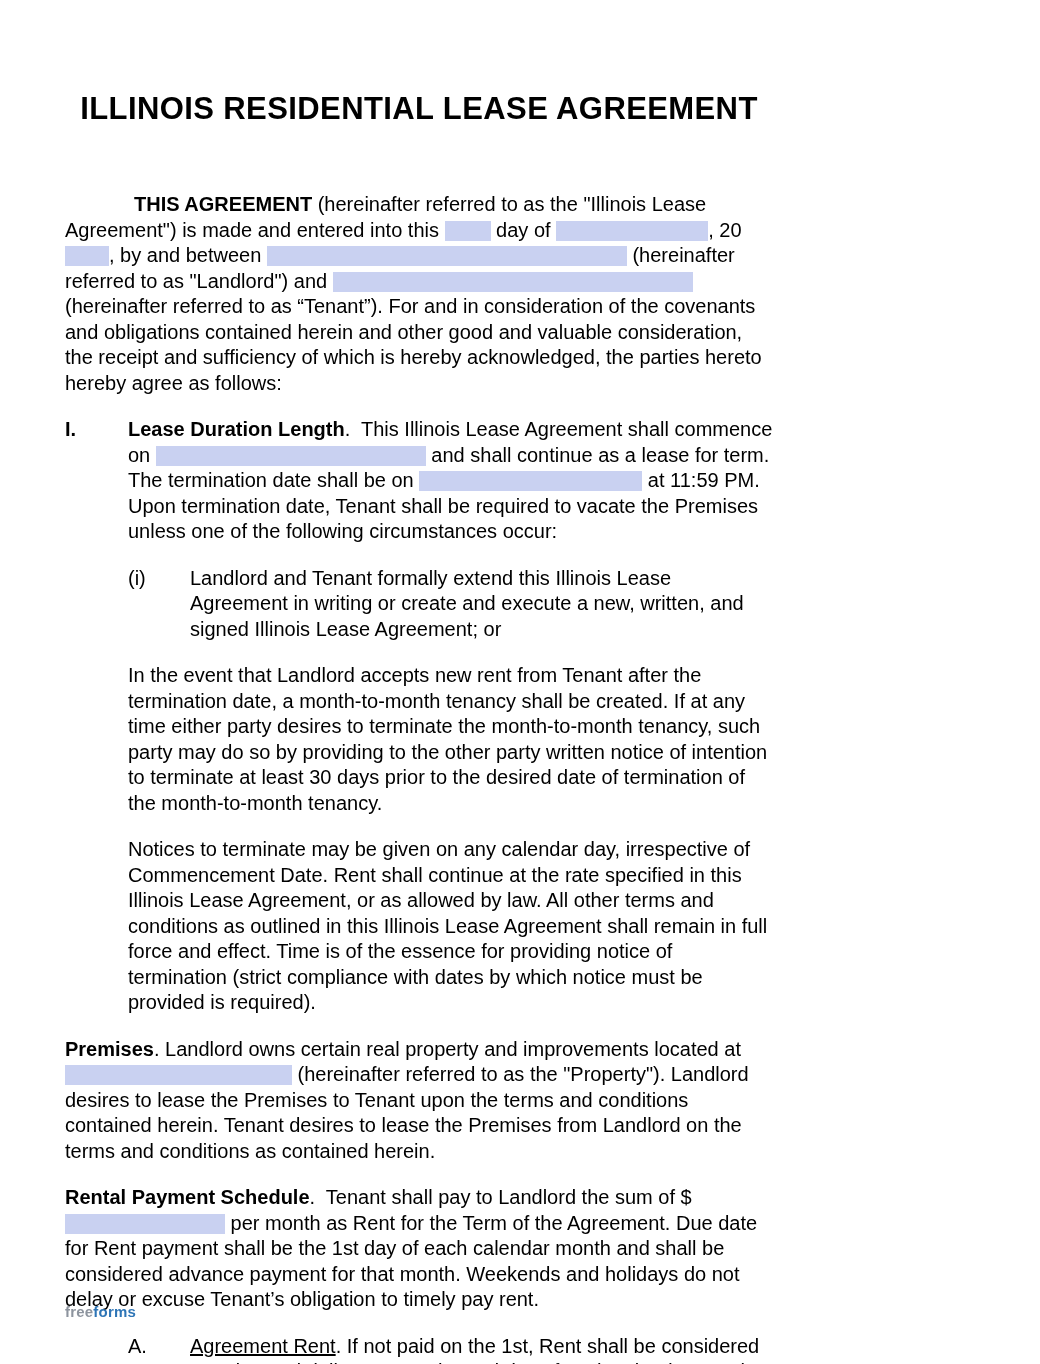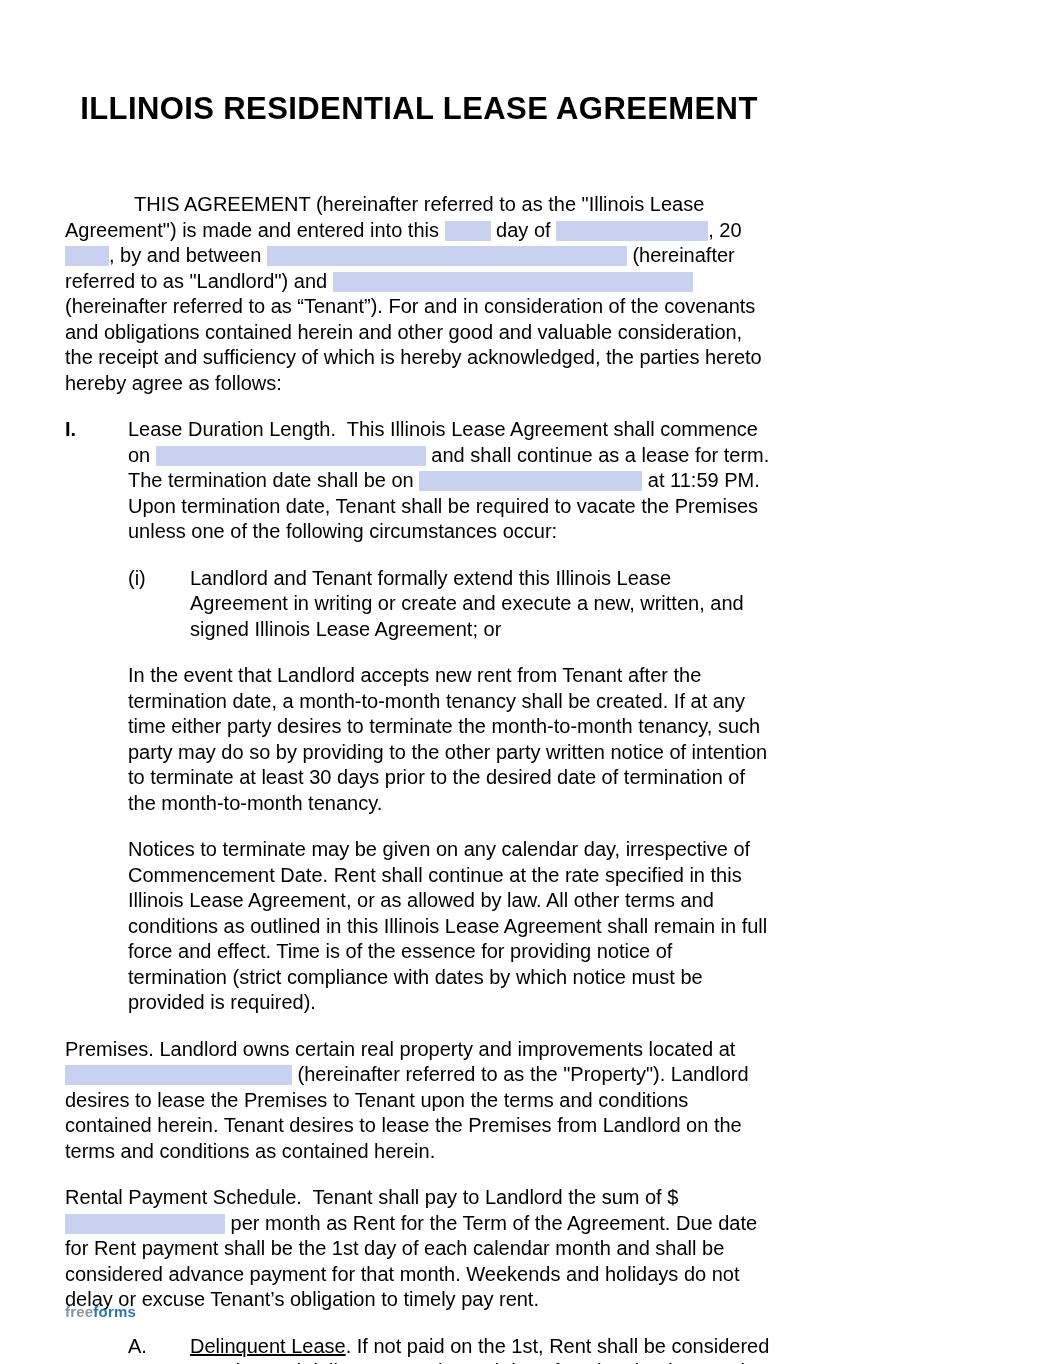--- a/index.html
+++ b/index.html
@@ -27,21 +27,21 @@
   }
   .para { margin-bottom: 21px; }
   .intro { text-indent: 69px; }
   .indent { margin-left: 63px; }
   .block { display: flex; margin-bottom: 21px; }
   .block .num { flex: 0 0 63px; }
   .block .body { flex: 1 1 auto; }
   .section .num { font-weight: bold; }
   .subitem { margin-left: 63px; }
   .subitem .num { flex: 0 0 62px; }
-  .bold { font-weight: normal; }
+  .bold { font-weight: bold; }
   .underline { text-decoration: underline; }
   .blank {
     display: inline-block;
     height: 20px;
     background: var(--blank-color, #c9d1f1);
     vertical-align: -4px;
   }
   .footer-logo {
     position: absolute;
     left: 65px;
@@ -71,17 +71,17 @@
       <p class="para indent"><span class="run">In the event that Landlord accepts new rent from Tenant after the termination date, a month-to-month tenancy shall be created. If at any time either party desires to terminate the month-to-month tenancy, such party may do so by providing to the other party written notice of intention to terminate at least 30 days prior to the desired date of termination of the month-to-month tenancy.</span></p>
       <p class="para indent"><span class="run">Notices to terminate may be given on any calendar day, irrespective of Commencement Date. Rent shall continue at the rate specified in this Illinois Lease Agreement, or as allowed by law. All other terms and conditions as outlined in this Illinois Lease Agreement shall remain in full force and effect. Time is of the essence for providing notice of termination (strict compliance with dates by which notice must be provided is required).</span></p>
       <div class="block section">
         <div class="body"><span class="bold">Premises</span><span class="run">. Landlord owns certain real property and improvements located at </span><span class="blank" style="width: 227px;"></span><span class="run"> (hereinafter referred to as the "Property"). Landlord desires to lease the Premises to Tenant upon the terms and conditions contained herein. Tenant desires to lease the Premises from Landlord on the terms and conditions as contained herein.</span></div>
       </div>
       <div class="block section">
         <div class="body"><span class="bold">Rental Payment Schedule</span><span class="run">.&nbsp; Tenant shall pay to Landlord the sum of $</span><span class="blank" style="width: 160px;"></span><span class="run"> per month as Rent for the Term of the Agreement. Due date for Rent payment shall be the 1st day of each calendar month and shall be considered advance payment for that month. Weekends and holidays do not delay or excuse Tenant’s obligation to timely pay rent.</span></div>
       </div>
       <div class="block subitem">
         <span class="num">A.</span>
-        <div class="body"><span class="underline">Delinquent Lease</span><span class="run">. If not paid on the 1st, Rent shall be considered overdue and delinquent on the 2nd day of each calendar month. If Tenant fails to timely pay any</span></div>
+        <div class="body"><span class="underline">Agreement Rent</span><span class="run">. If not paid on the 1st, Rent shall be considered overdue and delinquent on the 2nd day of each calendar month. If Tenant fails to timely pay any</span></div>
       </div>
     </div>
   <div class="footer-logo"><span class="logo-free">free</span><span class="logo-forms">forms</span></div>
 </div>
 
 </body></html>

